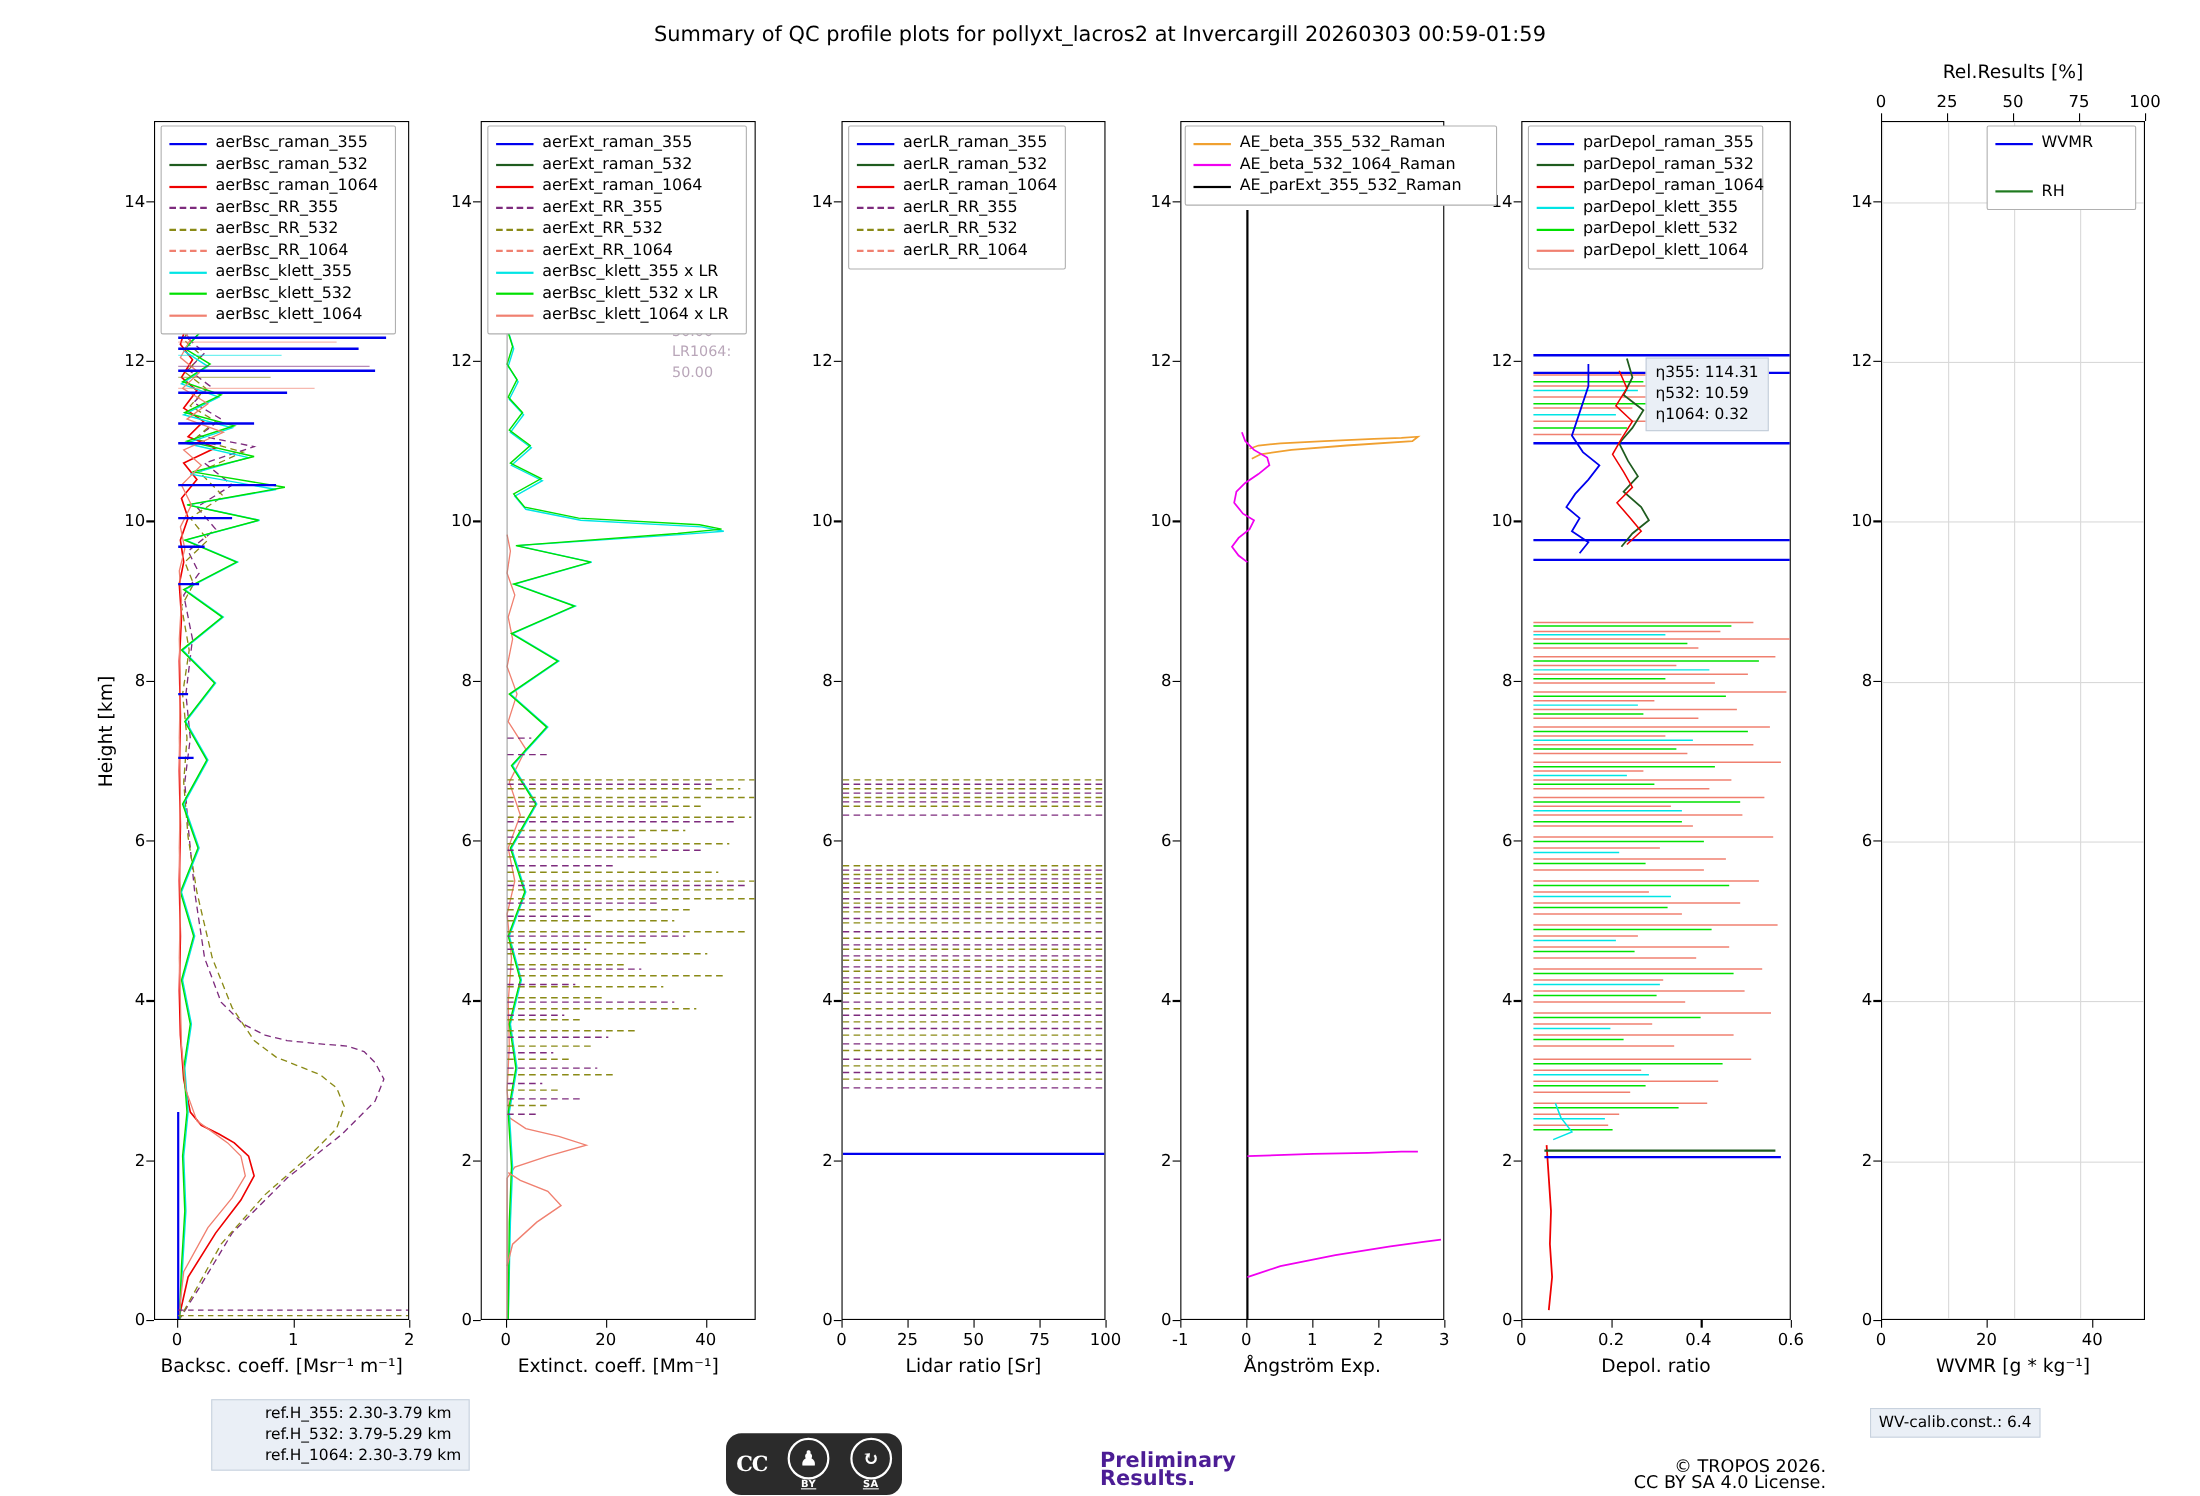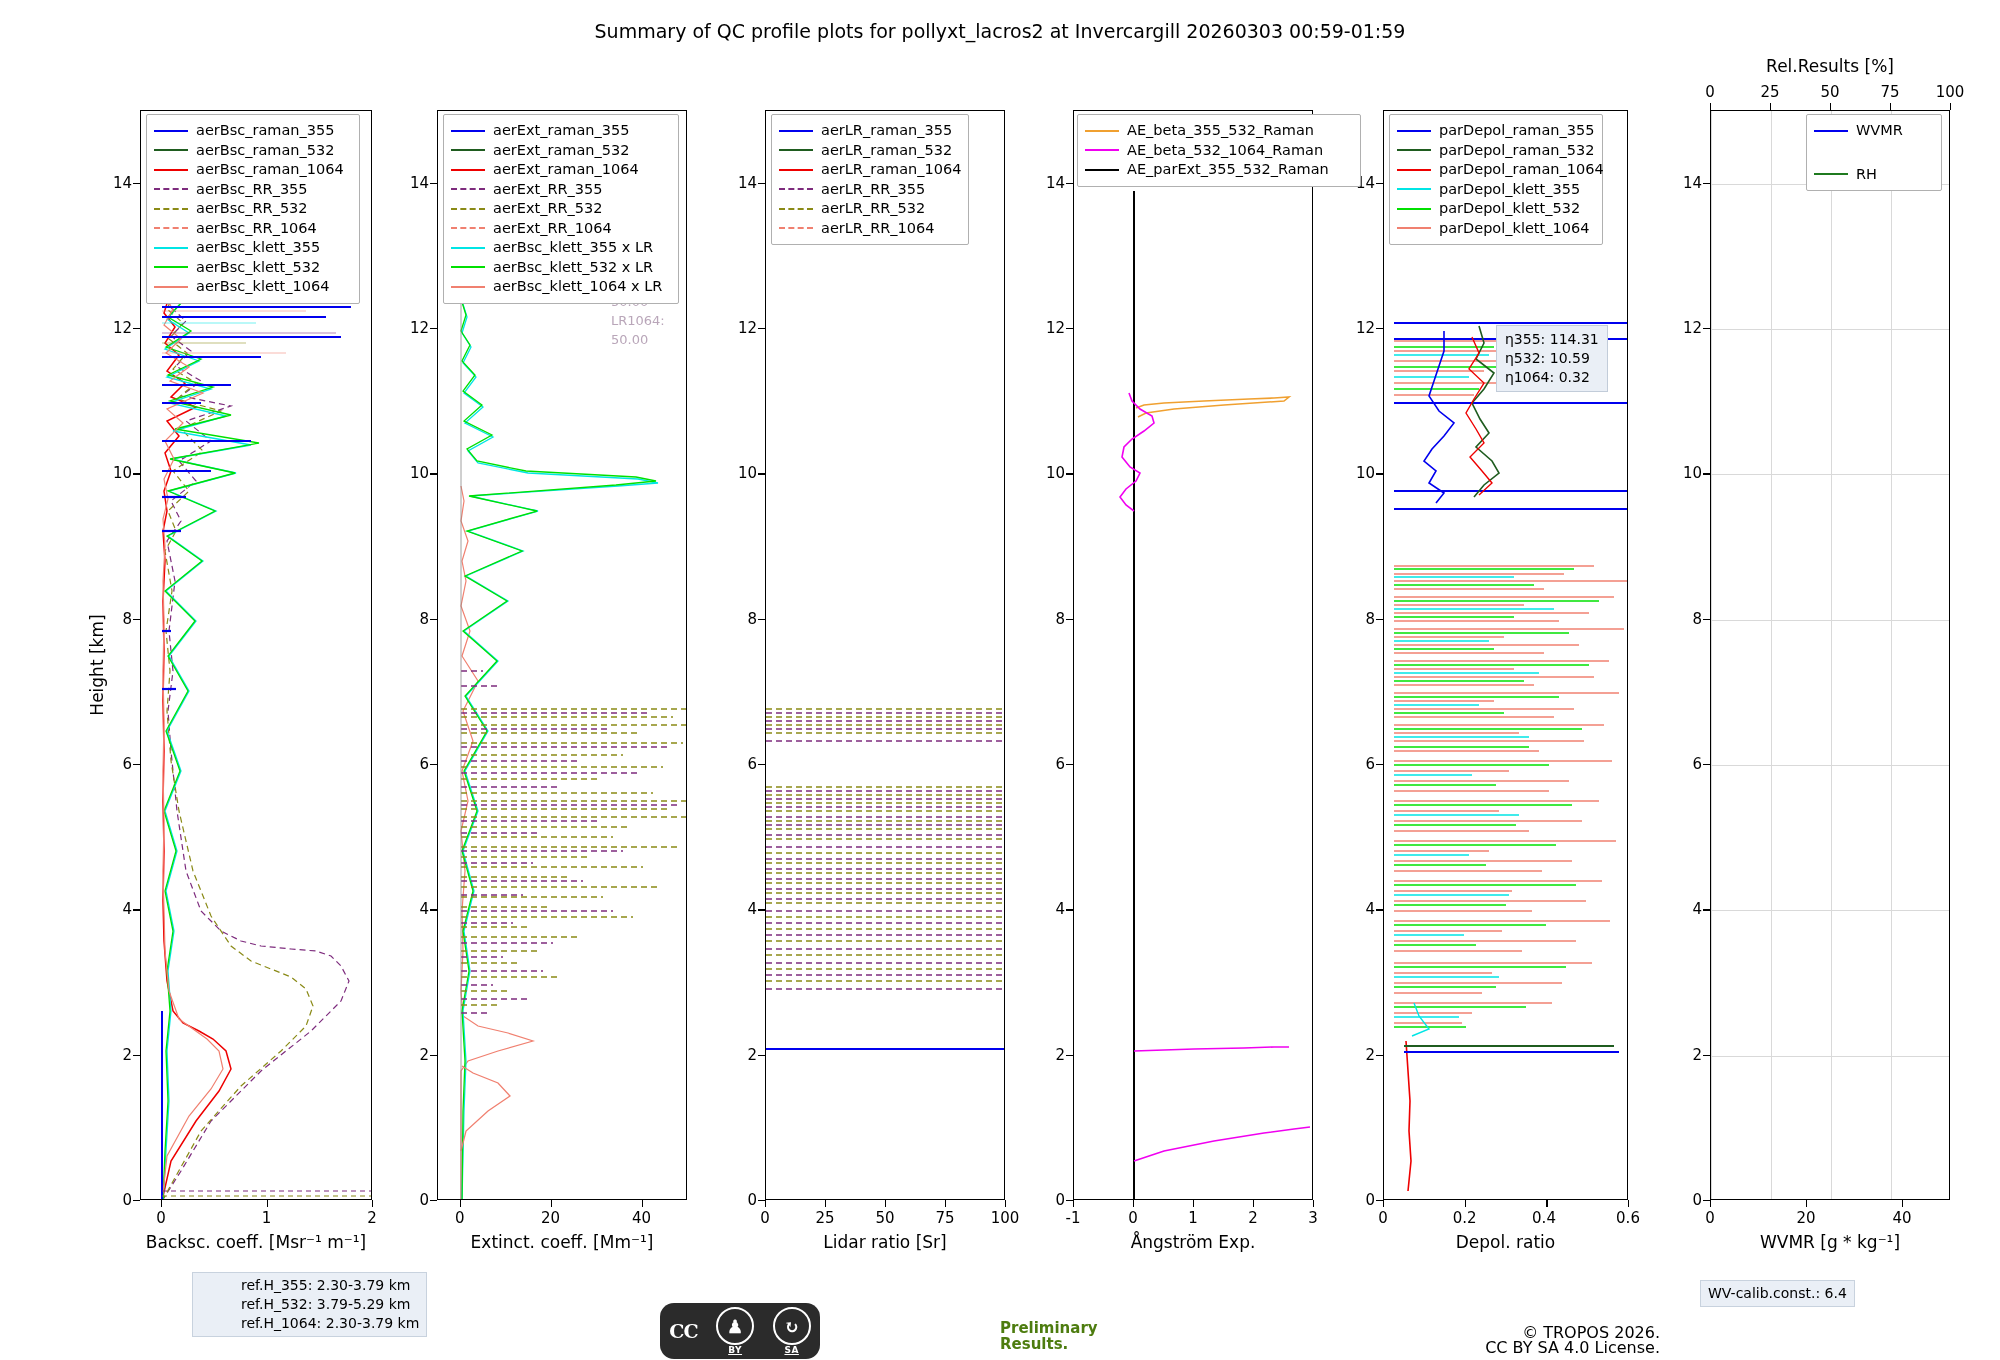--- a/index.html
+++ b/index.html
@@ -149,22 +149,22 @@
     font-size: 14px;
     line-height: 19px;
   }
   .fnbox {
     background: #eaeff6;
     border: 1px solid #c8d2de;
     padding: 3px 7px;
   }
   .prelim {
     position: absolute;
-    color: #4d7c0f;
-    font-size: 15px;
+    color: #4c1d95;
+    font-size: 19px;
     font-weight: bold;
     line-height: 16px;
   }
   .tropos {
     position: absolute;
     font-size: 16px;
     font-weight: normal;
     line-height: 15px;
     text-align: right;
   }

